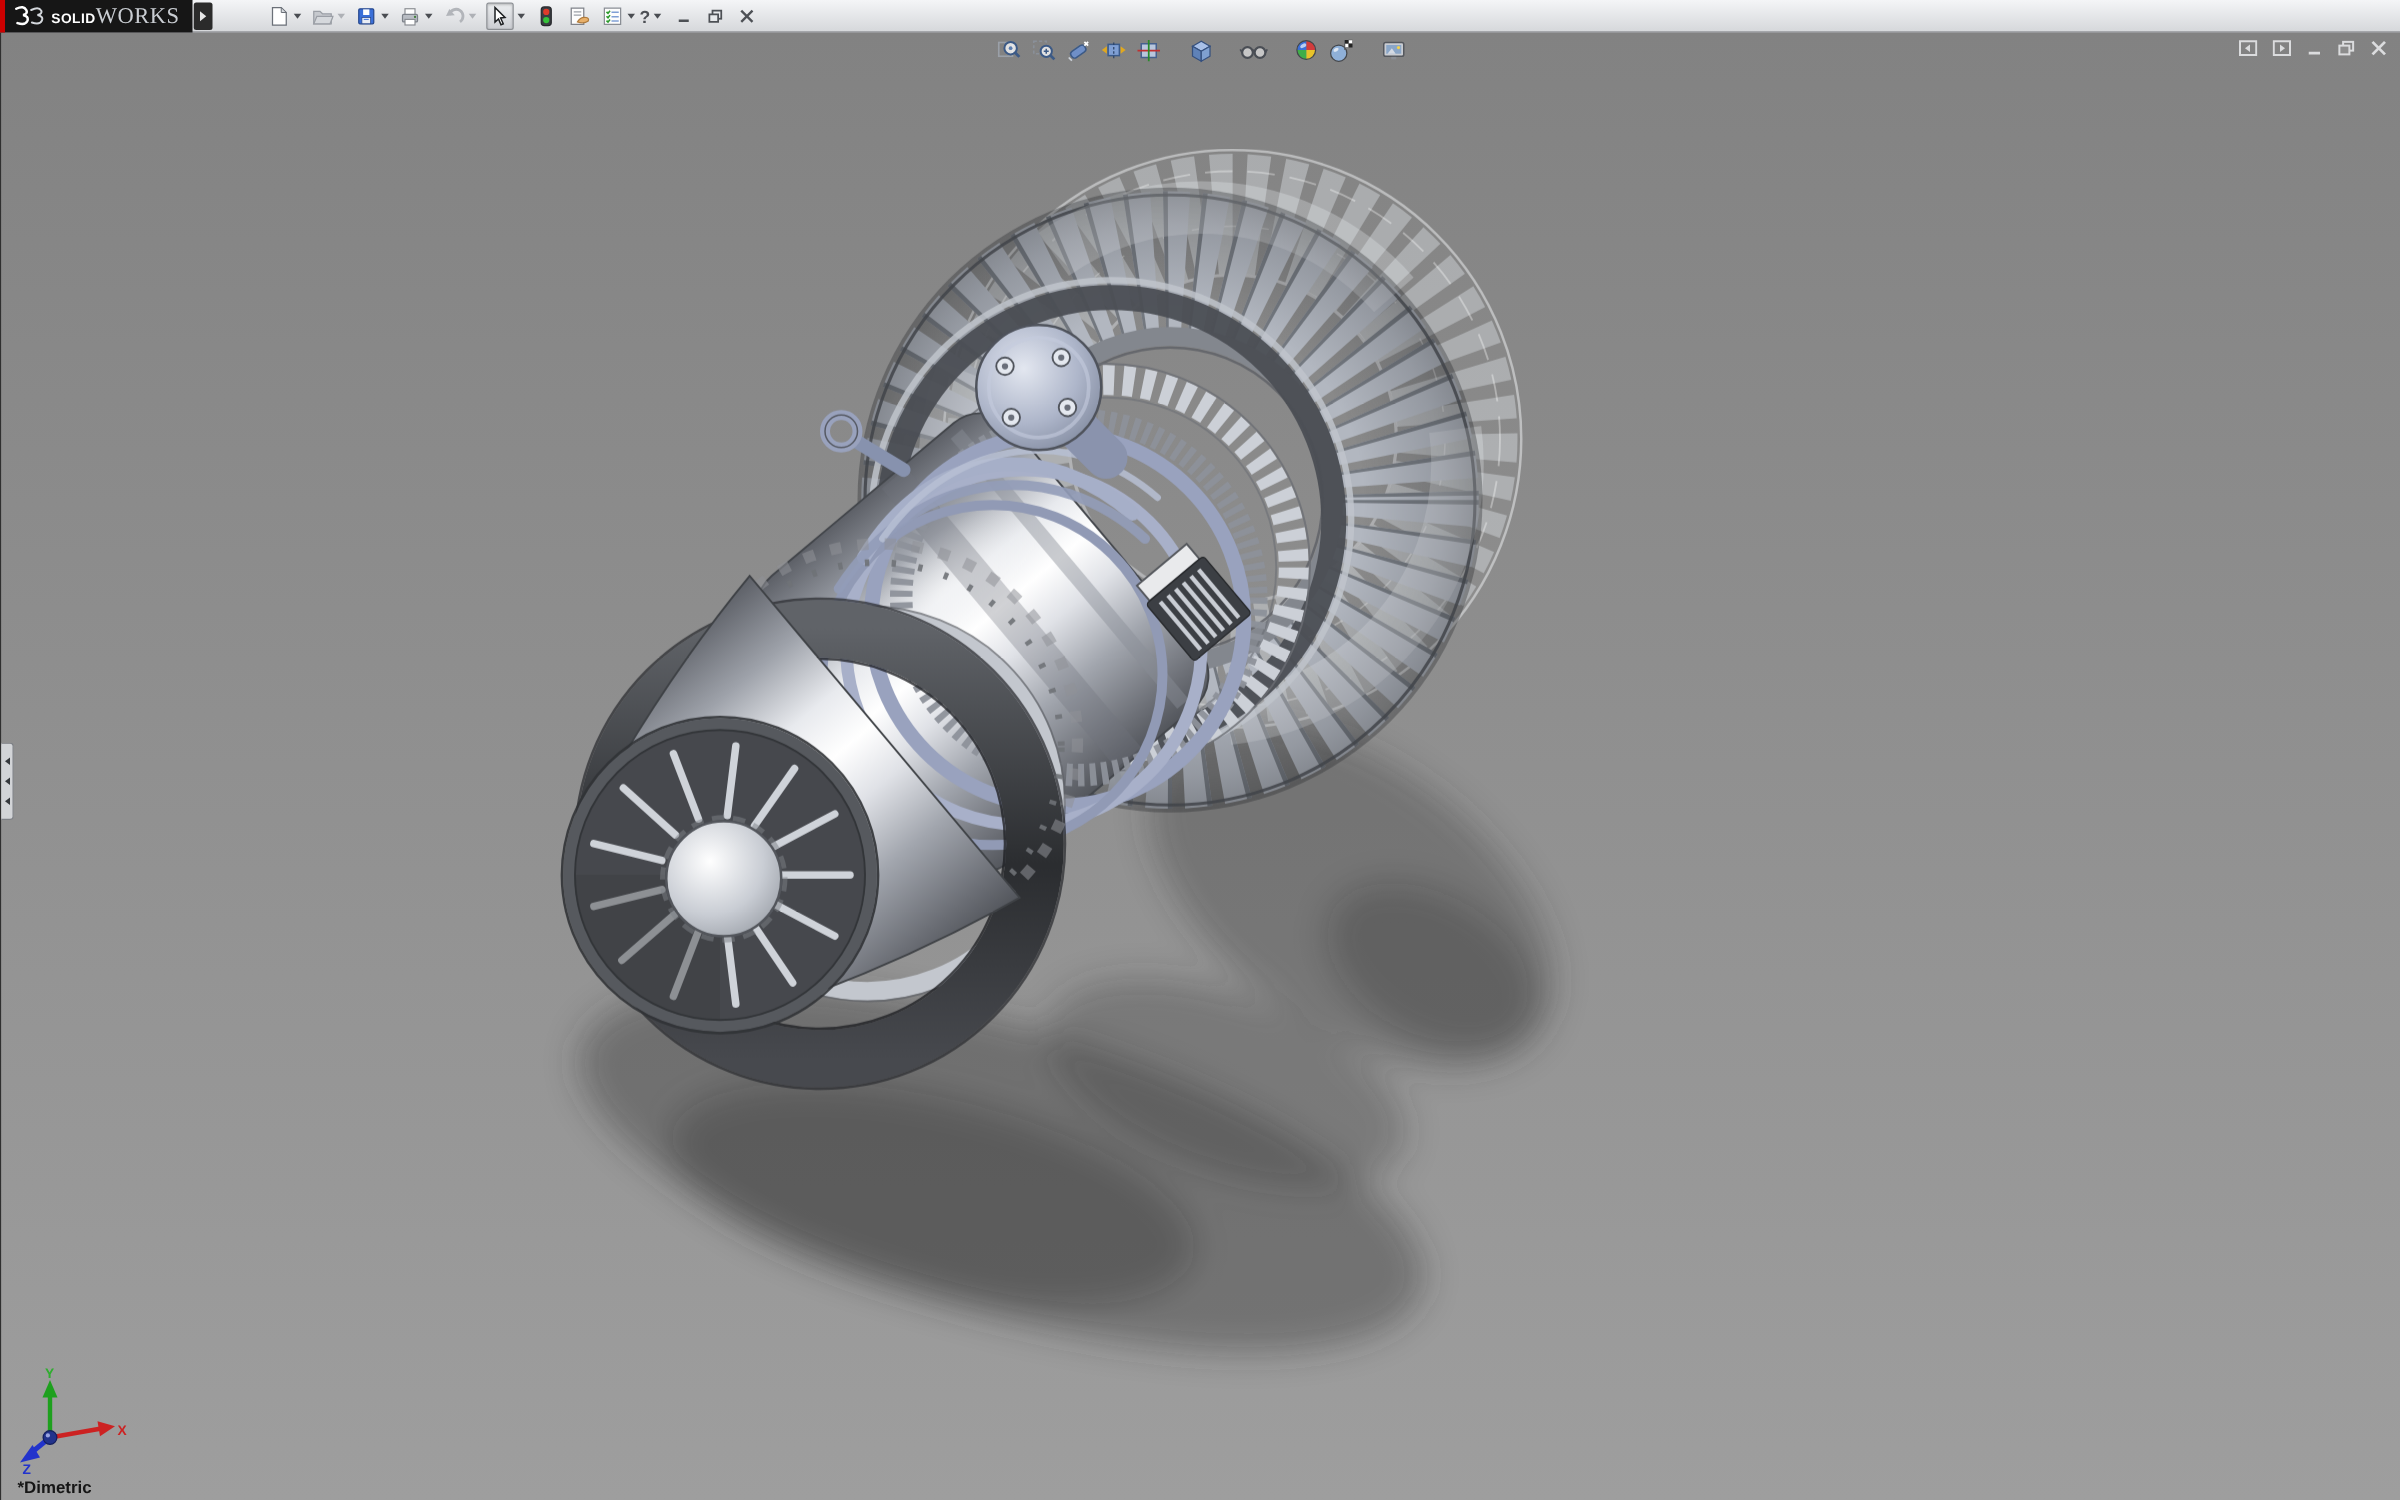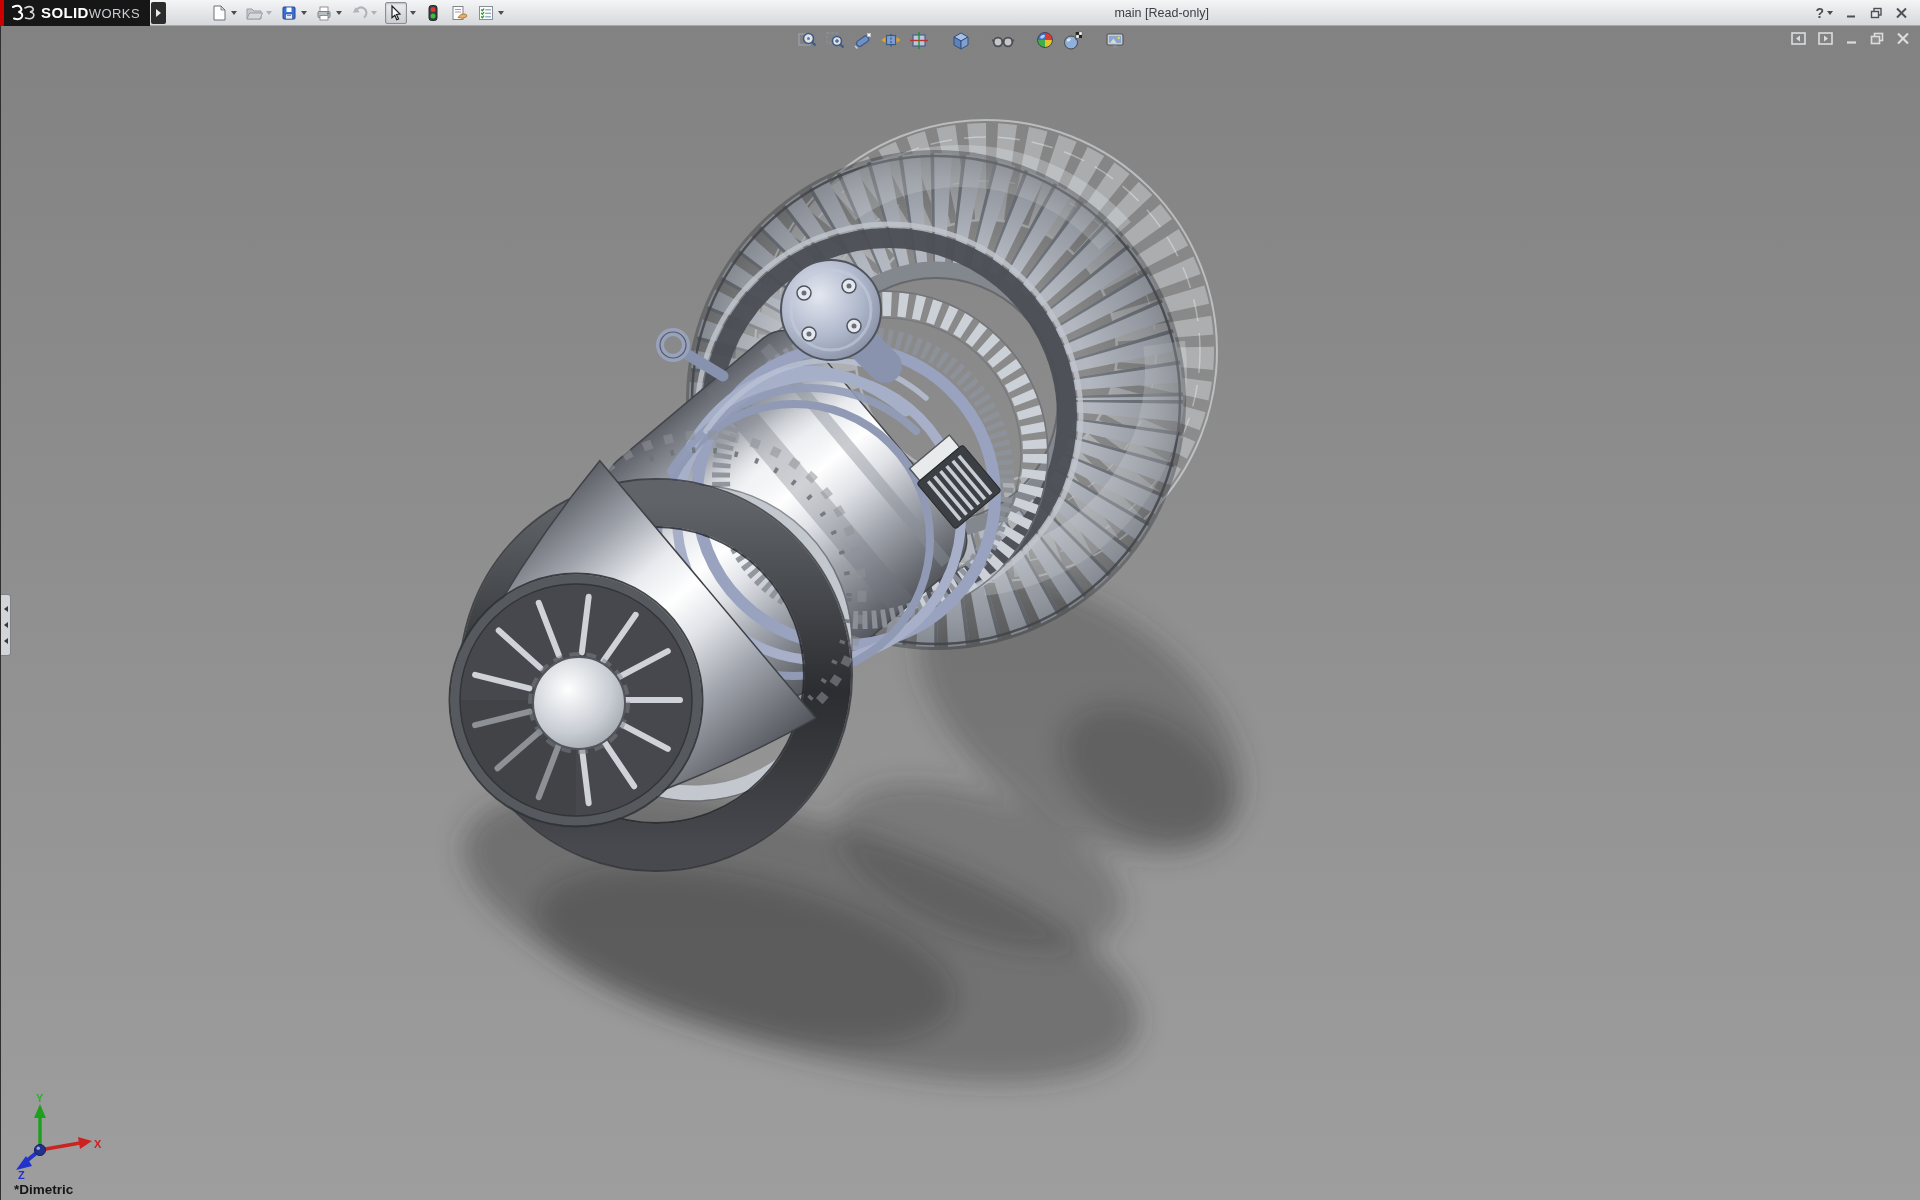--- a/index.html
+++ b/index.html
@@ -5,22 +5,22 @@
   * { box-sizing: border-box; margin: 0; padding: 0; }
   html,body { width:1920px; height:1200px; overflow:hidden;
     font-family:"Liberation Sans", sans-serif; background:#8e8e8e; }
 
   
   .titlebar { height:26px; display:flex; align-items:center;
     background:linear-gradient(#f4f5f7,#d6d8db); border-bottom:1px solid #a5a8ad;
     position:relative; z-index:10; }
   .logo { display:flex; align-items:center; height:26px; background:#161616;
     border-left:4px solid #cc0000; padding:0 10px 0 6px; gap:5px; }
-  .logo .brand-bold { color:#ffffff; font-weight:bold; font-size:15px; letter-spacing:.4px; }
-  .logo .brand-light { color:#c9cdd2; font-weight:normal; font-size:13px; letter-spacing:.4px; }
+  .logo .brand-bold { color:#ffffff; font-weight:bold; font-size:11px; letter-spacing:.4px; }
+  .logo .brand-light { color:#c9cdd2; font-weight:normal; font-size:18px; letter-spacing:.4px;font-family:Liberation Serif, serif; }
   .menu-arrow { width:15px; height:22px; background:#2b2b2b; margin-left:1px;
     display:flex; align-items:center; justify-content:center; border-radius:2px; }
   .menu-arrow i { width:0; height:0; border-left:5px solid #e8e8e8;
     border-top:4px solid transparent; border-bottom:4px solid transparent; display:block; }
 
   .main-toolbar { display:flex; align-items:center; margin-left:40px; }
   .tbtn { display:flex; align-items:center; height:22px; padding:1px 2px; margin:0 2px; }
   .tbtn svg { display:block; }
   .tbtn .arr { width:0; height:0; border-top:4px solid #4a4d52;
     border-left:3.5px solid transparent; border-right:3.5px solid transparent; margin-left:3px; }
@@ -162,21 +162,20 @@
         <line x1="8.2" y1="5.8" x2="14" y2="5.8" stroke="#7f9fd4" stroke-width="1.2"></line>
         <polyline points="4.2,9 5.4,10.2 7,8.1" fill="none" stroke="#2a9a2a" stroke-width="1.3"></polyline>
         <line x1="8.2" y1="9.3" x2="14" y2="9.3" stroke="#7f9fd4" stroke-width="1.2"></line>
         <polyline points="4.2,12.5 5.4,13.7 7,11.6" fill="none" stroke="#2a9a2a" stroke-width="1.3"></polyline>
         <line x1="8.2" y1="12.8" x2="14" y2="12.8" stroke="#7f9fd4" stroke-width="1.2"></line>
       </svg>
       <span class="arr"></span>
     </div>
   </div>
 
-  <div class="title-zone">main [Read-only]</div>
 
   <div class="win-controls">
     <span class="help">
       <span>?</span>
       <span class="arr"></span>
     </span>
     <span class="wc">
       <svg width="12" height="12" viewBox="0 0 12 12">
         <line x1="2" y1="9.5" x2="10" y2="9.5" stroke="#4d5055" stroke-width="2"></line>
       </svg>

